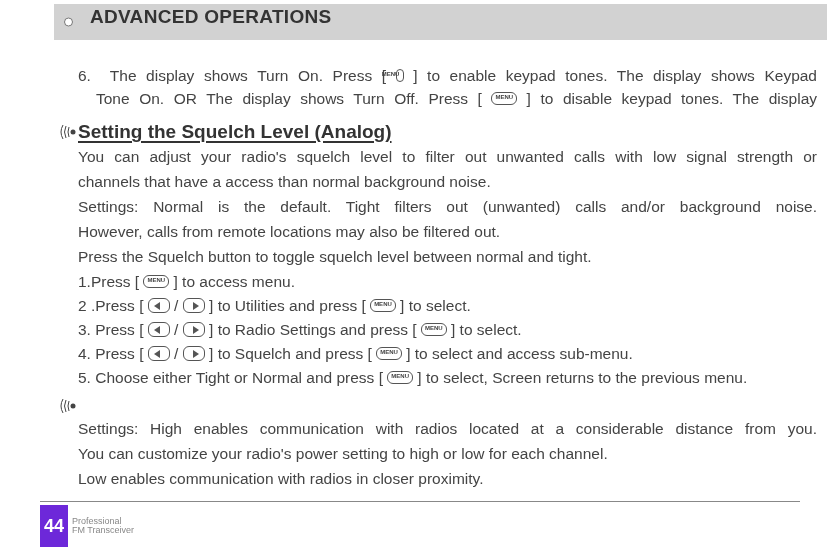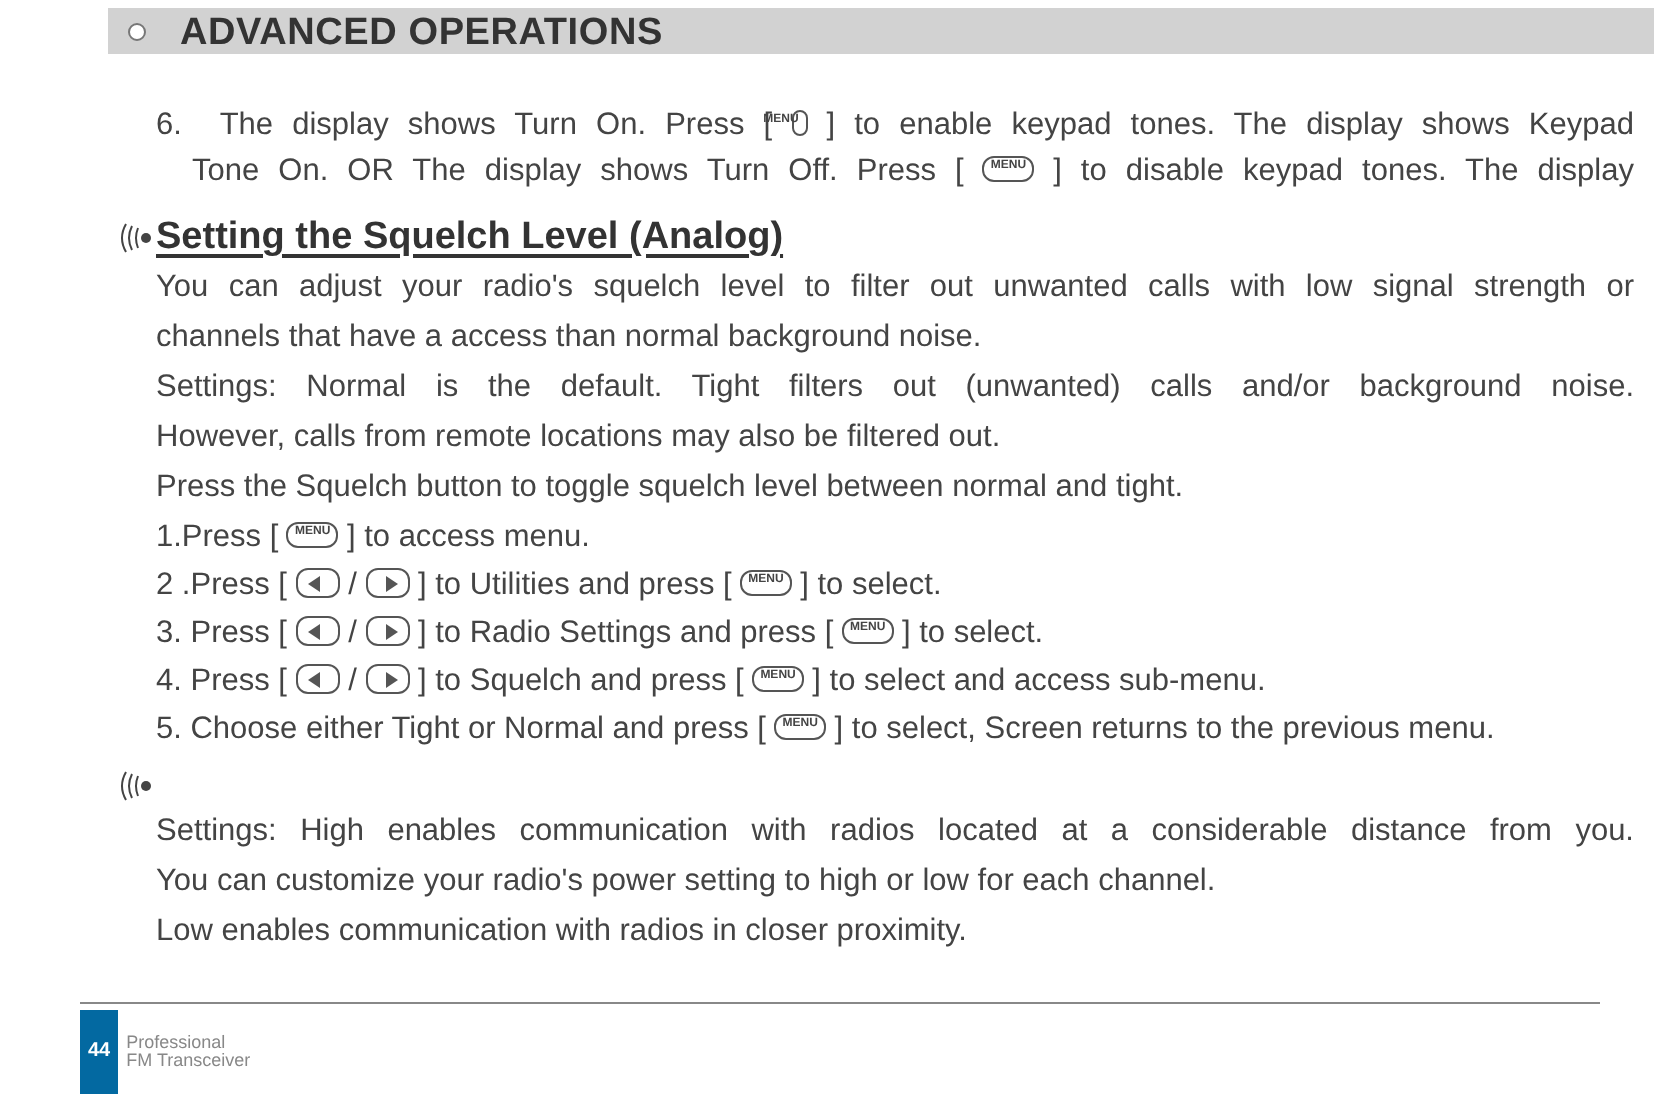--- a/index.html
+++ b/index.html
@@ -13,21 +13,21 @@
     overflow: hidden;
     position: relative;
   }
   .page {
     position: relative;
     width: 827px;
     height: 555px;
   }
   .hdr {
     position: relative;
-    height: 23px;
+    height: 36px;
     background: #d2d2d2;
     margin-left: 54px;
     margin-right: 0;
     margin-top: 4px;
   }
   .hdr-dot {
     position: absolute;
     left: 10px;
     top: 50%;
     width: 7px;
@@ -146,23 +146,23 @@
     width: 760px;
     margin-bottom: 2px;
   }
   .footer-block {
     display: flex;
     align-items: center;
     margin-left: 40px;
     gap: 0;
   }
   .pagenum {
-    background: #0369a1;
+    background: #6d28d9;
     color: #fff;
-    font-size: 10px;
+    font-size: 18px;
     padding: 14px 4px;
     font-weight: bold;
     line-height: 14px;
   }
   .foot-tag {
     font-family: Liberation Sans, sans-serif;
     font-size: 9px;
     line-height: 9px;
     color: #888;
     margin-left: 4px;

